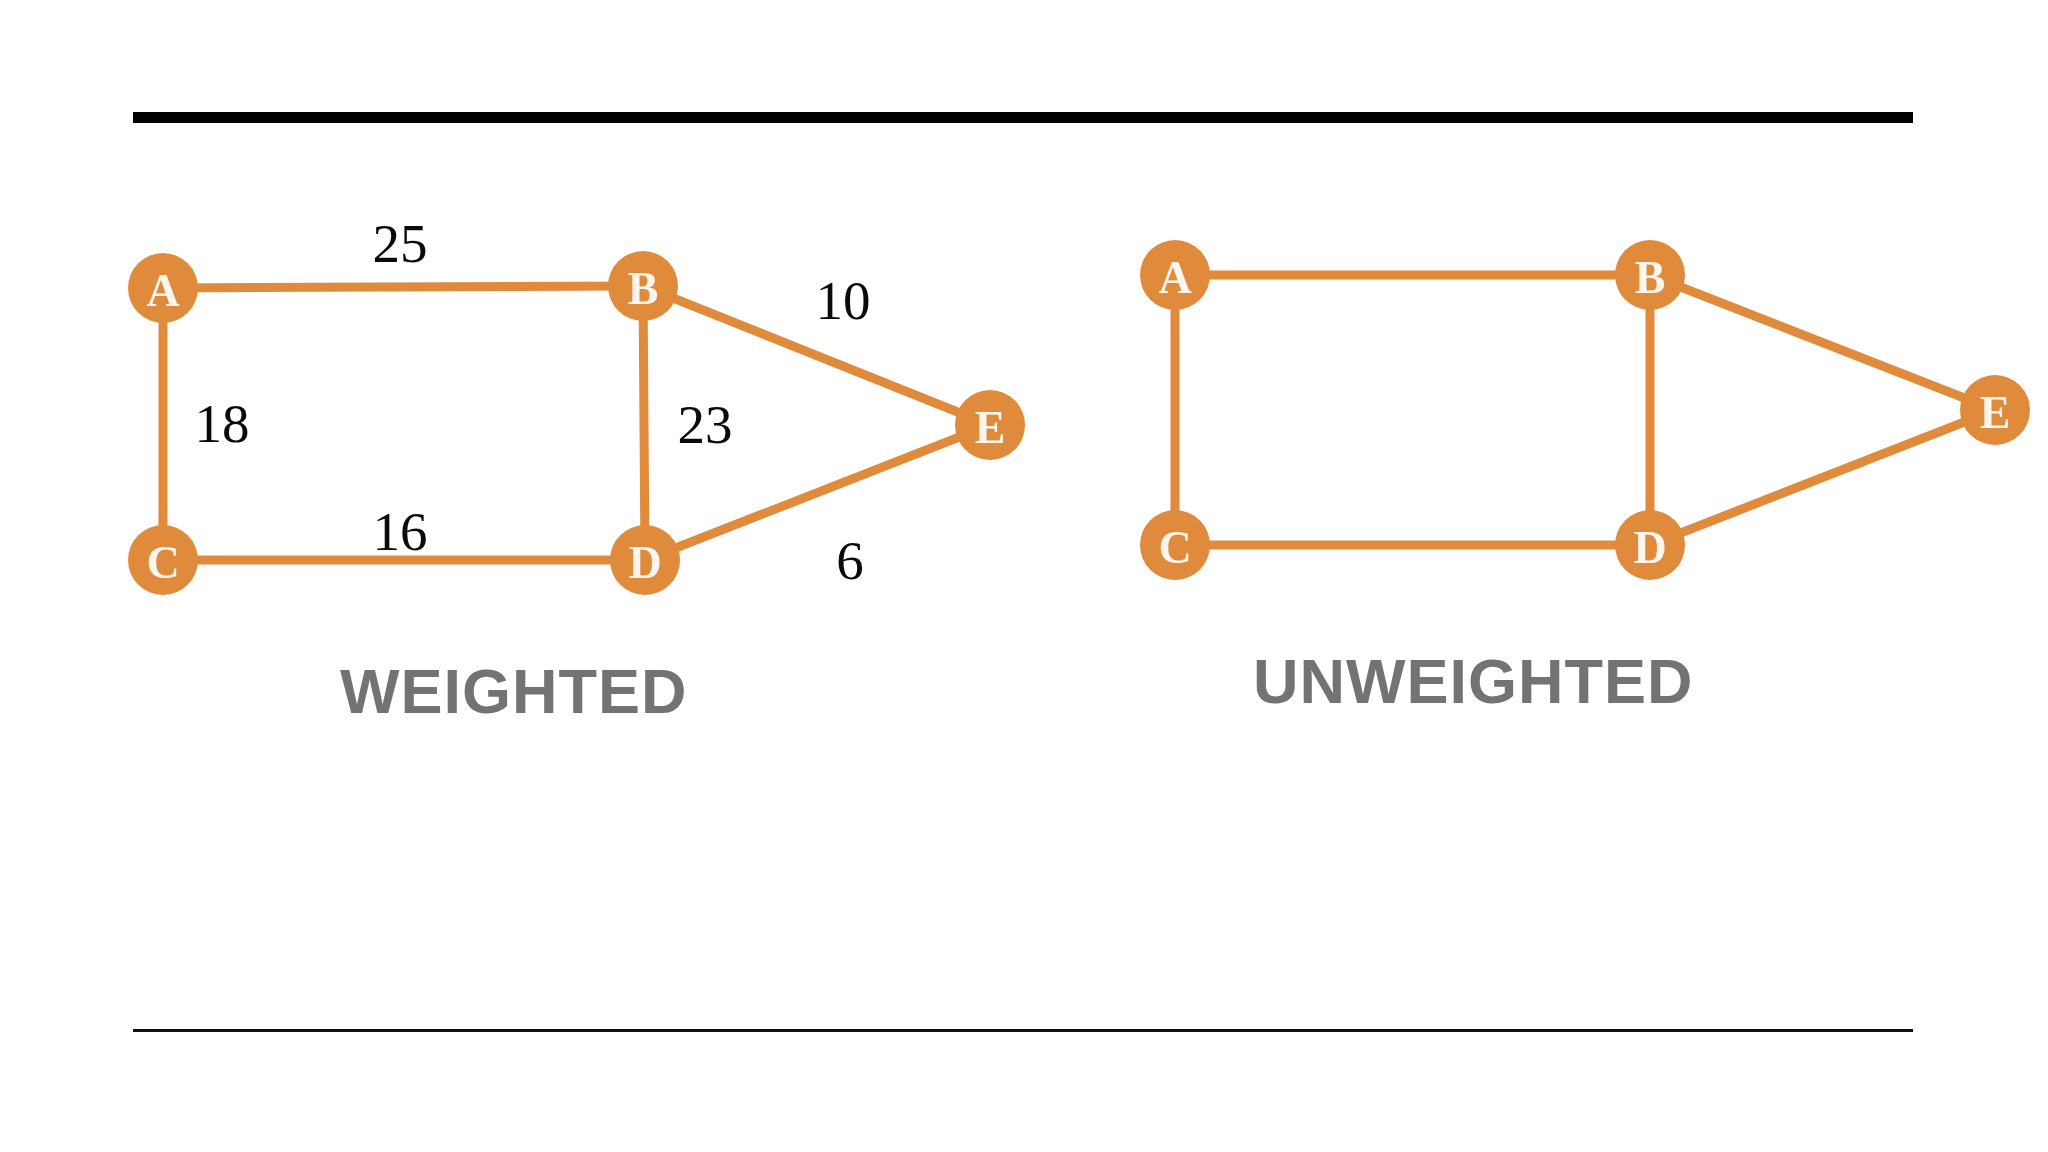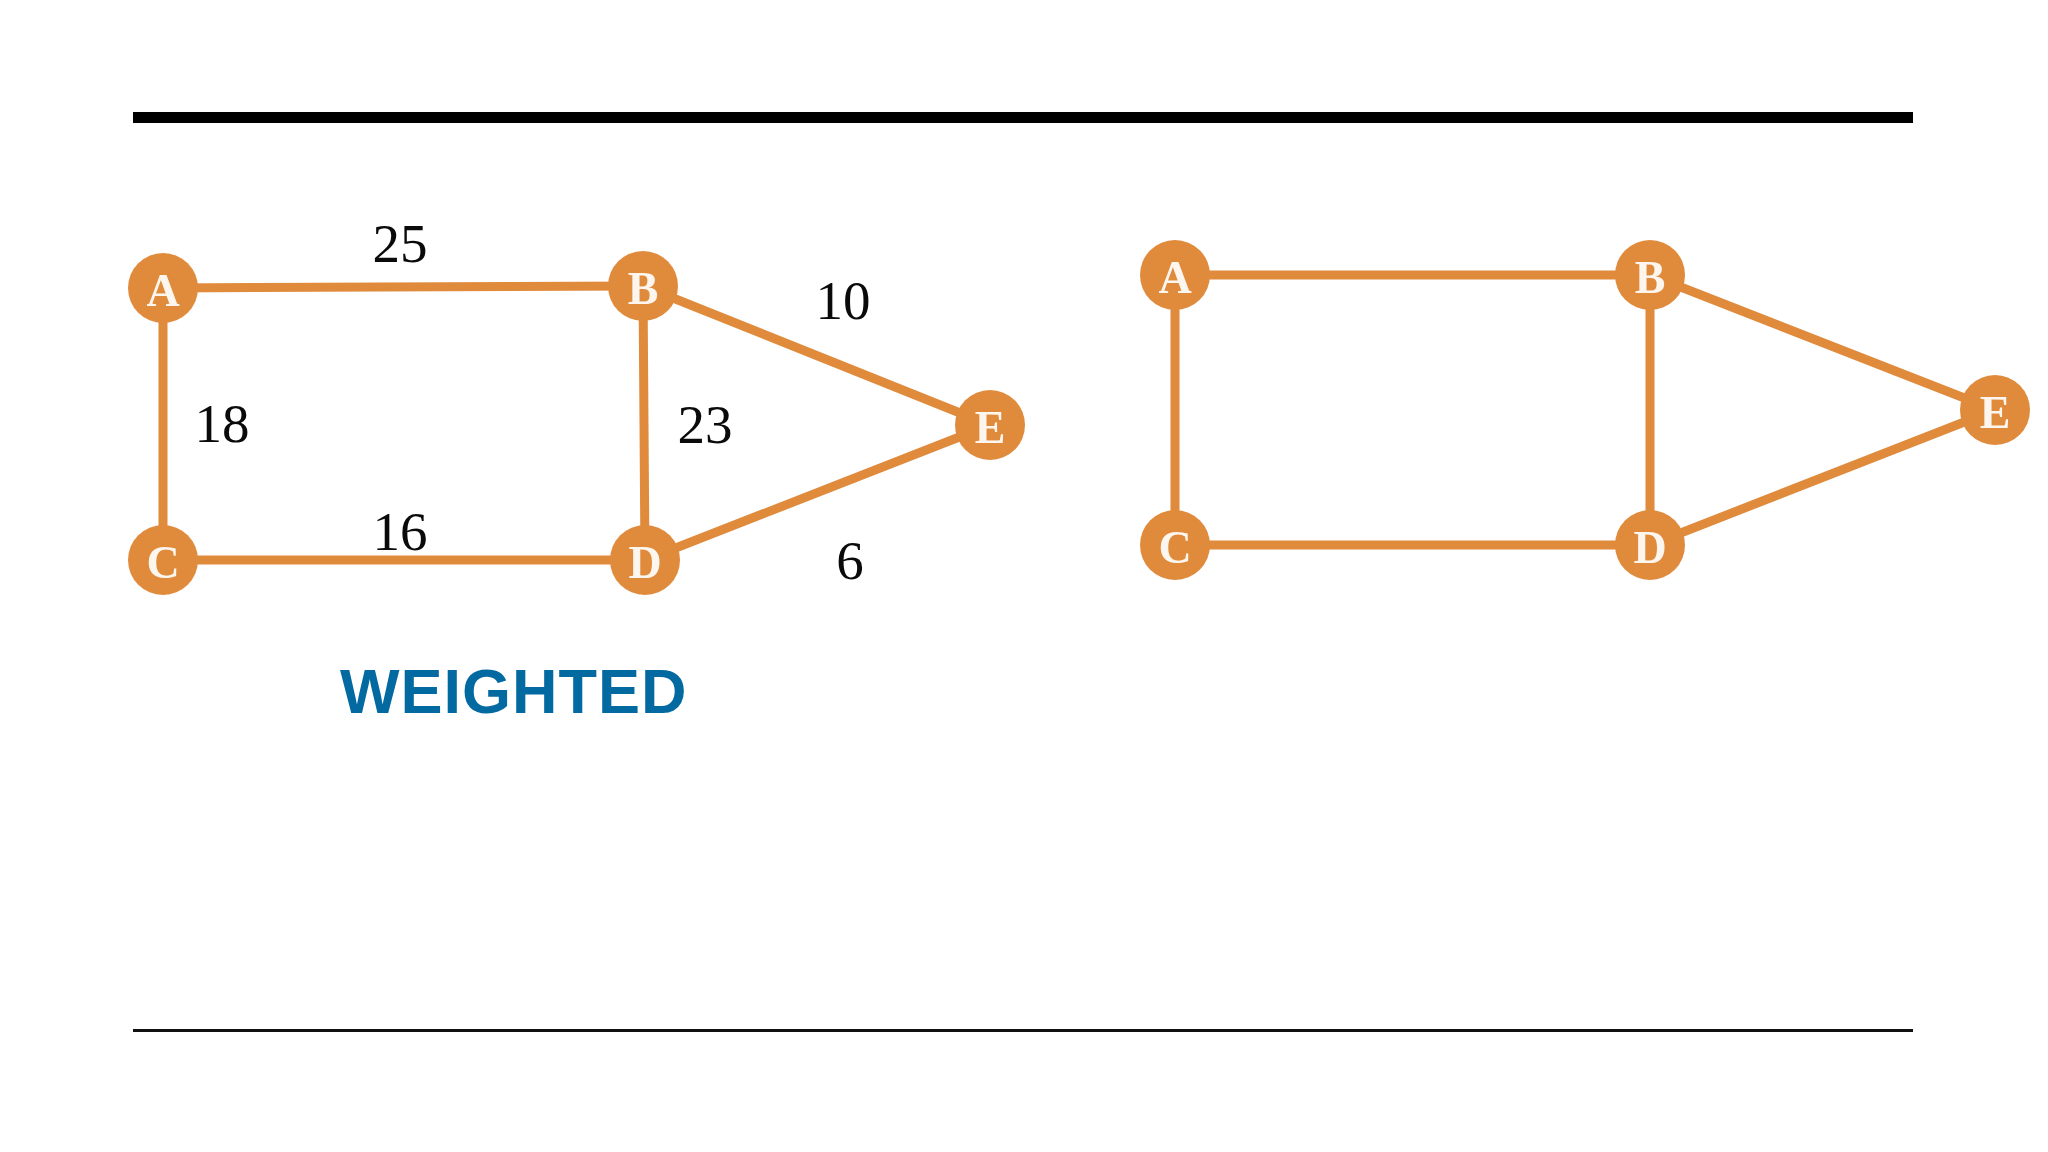--- a/index.html
+++ b/index.html
@@ -64,21 +64,21 @@
   .weight-label {
     fill: #0a0a0a;
     font-family: "Liberation Serif", serif;
     font-weight: 400;
     font-size: 55px;
     text-anchor: middle;
     dominant-baseline: central;
   }
   .caption {
     position: absolute;
-    color: #0369a1;
+    color: #737373;
     font-family: "Liberation Sans", sans-serif;
     font-weight: 700;
     font-size: 63px;
     letter-spacing: 1px;
     white-space: nowrap;
   }
   .caption-weighted {
     left: 340px;
     top: 655px;
   }
@@ -154,16 +154,17 @@
         </g>
         <g>
           <circle cx="1995" cy="410" r="35" class="node-circle"></circle>
           <text x="1995" y="412" class="node-label">E</text>
         </g>
       </g>
   </svg>
 
   <div class="caption caption-weighted">WEIGHTED</div>
 
+  <div class="caption caption-unweighted">UNWEIGHTED</div>
 
   <div class="rule-bottom"></div>
 
 </div>
 
 </body></html>

